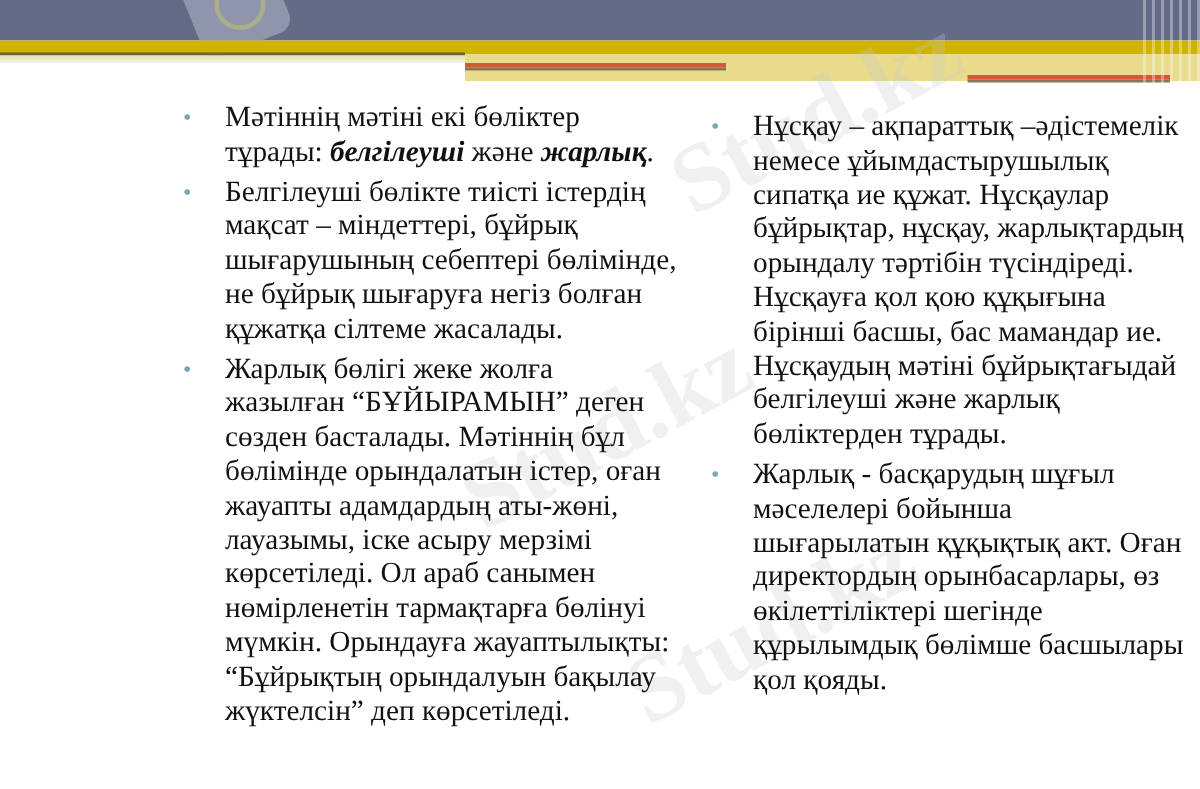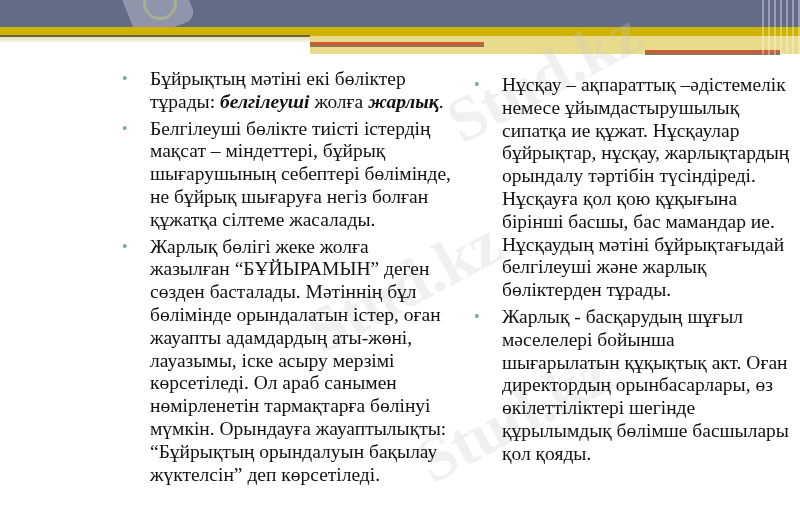--- a/index.html
+++ b/index.html
@@ -91,21 +91,21 @@
 <div class="red-line-2b"></div>
 <div class="right-stripes"></div>
 
 <div class="watermark" style="left:440px;top:40px;">Stud.kz</div>
 <div class="watermark" style="left:300px;top:250px;">Stud.kz</div>
 <div class="watermark" style="left:410px;top:380px;">Stud.kz</div>
 
 <div class="col col-left">
   <div class="item">
     <span class="bullet">•</span>
-    <span>Бұйрықтың мәтіні екі бөліктер тұрады: </span><span class="bi">белгілеуші</span><span> жолға </span><span class="bi">жарлық</span><span>.</span>
+    <span>Мәтіннің мәтіні екі бөліктер тұрады: </span><span class="bi">белгілеуші</span><span> және </span><span class="bi">жарлық</span><span>.</span>
   </div>
   <div class="item">
     <span class="bullet">•</span>
     <span class="b">Белгілеуші</span><span> бөлікте тиісті істердің мақсат – міндеттері, бұйрық шығарушының себептері бөлімінде, не бұйрық шығаруға негіз болған құжатқа сілтеме жасалады.</span>
   </div>
   <div class="item">
     <span class="bullet">•</span>
     <span class="b">Жарлық</span><span> бөлігі жеке жолға жазылған “БҰЙЫРАМЫН” деген сөзден басталады. Мәтіннің бұл бөлімінде орындалатын істер, оған жауапты адамдардың аты-жөні, лауазымы, іске асыру мерзімі көрсетіледі. Ол араб санымен нөмірленетін тармақтарға бөлінуі мүмкін. Орындауға жауаптылықты: “Бұйрықтың орындалуын бақылау жүктелсін” деп  көрсетіледі.</span>
   </div>
 </div>

